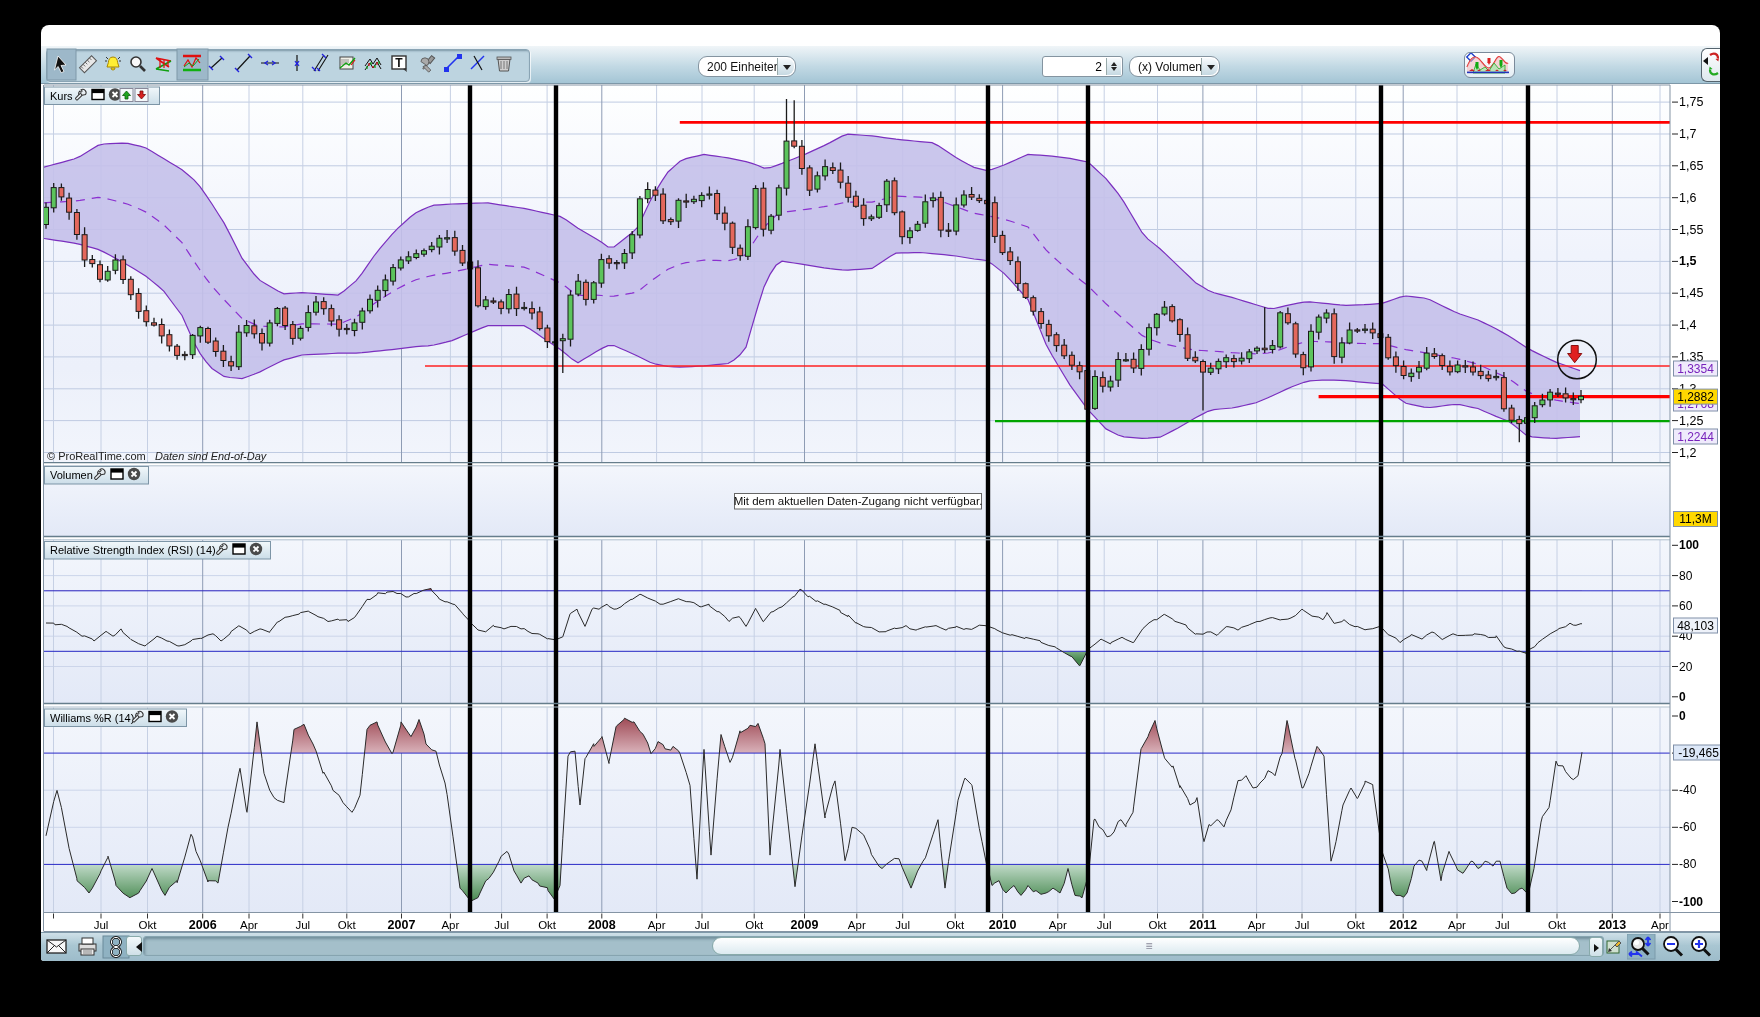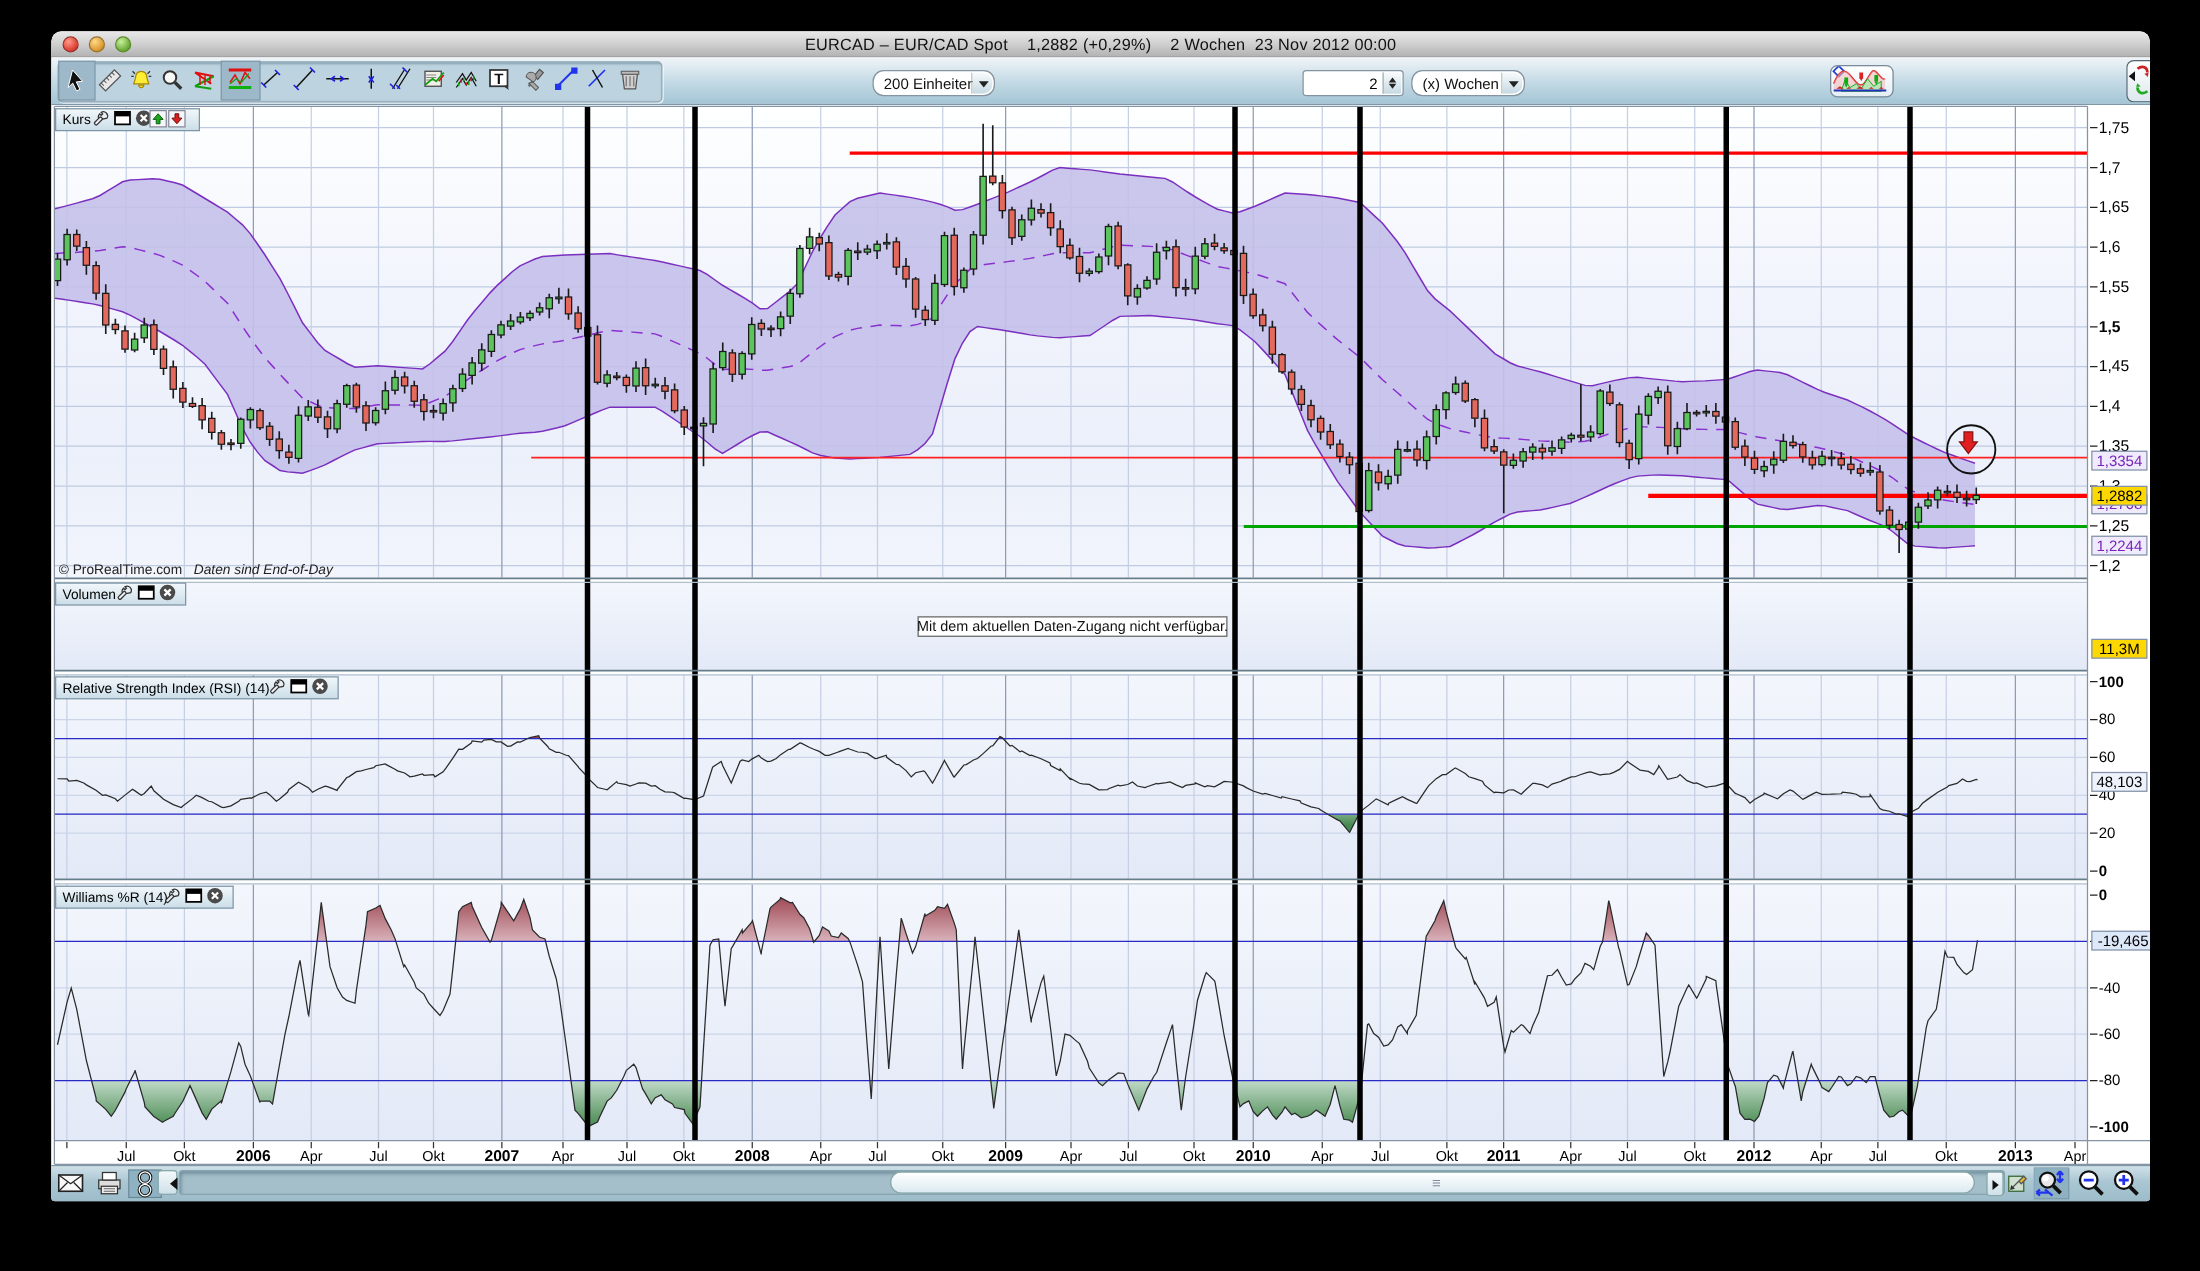--- a/index.html
+++ b/index.html
@@ -26,26 +26,20 @@
 #sbthumb:after { content:"\2261"; position:absolute; left:50%; top:1px; color:#889; font-size:12px; }
 #sbright { position:absolute; right:0px; top:0px; width:14px; height:20px; background:linear-gradient(#f4f9fb,#cfe0e8); border:1px solid #8aa; border-radius:3px; }
 #sbright:after { content:""; position:absolute; left:4px; top:6px; border:4px solid transparent; border-left:5px solid #111; }
 #sbleft { position:absolute; left:85px; top:3px; width:16px; height:20px; background:linear-gradient(#f4f9fb,#cfe0e8); border:1px solid #8aa; border-radius:3px; }
 #sbleft:after { content:""; position:absolute; left:4px; top:5px; border:5px solid transparent; border-right:6px solid #111; }
 #pencil { position:absolute; right:96px; top:4px; width:18px; height:18px; }
 svg text { font-family:"Liberation Sans",sans-serif; }
 </style></head>
 <body>
 <div id="win">
- <div id="titlebar">
-  <div class="light" style="left:9px;  background:radial-gradient(circle at 35% 30%, #ff9a8a, #e1493c 60%, #a8271c); border:1px solid #9a3029;"></div>
-  <div class="light" style="left:30px; background:radial-gradient(circle at 35% 30%, #ffd98a, #dfa13a 60%, #a87a1c); border:1px solid #9a7029;"></div>
-  <div class="light" style="left:51px; background:radial-gradient(circle at 35% 30%, #c8f09a, #77b344 60%, #4a8a1c); border:1px solid #5a8a29;"></div>
-  <div class="t">EURCAD – EUR/CAD Spot&nbsp;&nbsp;&nbsp;&nbsp;1,2882 (+0,29%)&nbsp;&nbsp;&nbsp;&nbsp;2 Wochen&nbsp;&nbsp;23 Nov 2012 00:00</div>
- </div>
  <div id="toolbar">
   <div id="toolbox"></div>
   <svg width="520" height="36" viewBox="0 0 520 36" style="position:absolute;left:3px;top:1px">
         <rect x="3" y="2" width="29" height="31" fill="#9db8c9" stroke="#7e98a8" stroke-width="1"></rect>
         <rect x="133" y="2" width="31" height="31" fill="#9db8c9" stroke="#7e98a8" stroke-width="1"></rect>
         <g transform="translate(7,7)">
           <path d="M7 2l8 9-5 .5 3 6-2.8 1.2-3-6.2-3.7 3.5z" fill="#111" stroke="#fff" stroke-width="0.8"></path>
         </g>
         <g transform="translate(34,7)">
           <g transform="rotate(-45 10 11)">
@@ -136,21 +130,21 @@
       </svg>
   <div class="dd" style="left:657px; top:10px; width:98px;">
         <span style="position:absolute;left:8px;top:3px;">200 Einheiten</span>
         <div class="arr"></div>
       </div>
   <div id="spin">
         <span class="v">2</span>
         <div class="btns"></div>
       </div>
   <div class="dd" style="left:1088px; top:10px; width:91px;">
-        <span style="position:absolute;left:8px;top:3px;">(x) Wochen</span>
+        <span style="position:absolute;left:8px;top:3px;">(x) Volumen</span>
         <div class="arr"></div>
       </div>
   <div id="chbtn"><svg width="46" height="22" viewBox="0 0 46 22">
           <rect x="3" y="1" width="6" height="6" fill="#fff" stroke="#2244cc" stroke-width="1.4" transform="rotate(45 6 4)"></rect>
           <path d="M2 14C6 4 10 2 14 6s8 12 12 8 6-12 9-10 6 8 8 6" stroke="#dd2222" stroke-width="1.3" fill="none"></path>
           <path d="M2 14C6 4 10 2 14 6s8 12 12 8 6-12 9-10 6 8 8 6V20H2z" fill="#f4b8b8" fill-opacity="0.55"></path>
           <path d="M8 20l3-9 4 6 5-3 4 4 5-8 5 6 6-4v8z" fill="#b8e4b8" stroke="#22aa22" stroke-width="0.8"></path>
           <path d="M12 9l0 5M36 7l0 5" stroke="#11aa11" stroke-width="3"></path>
           <path d="M13.5 14l-3 0 1.5 3zM37.5 12l-3 0 1.5 3z" fill="#11aa11"></path>
           <path d="M24 5l0 5" stroke="#dd2222" stroke-width="3"></path>

